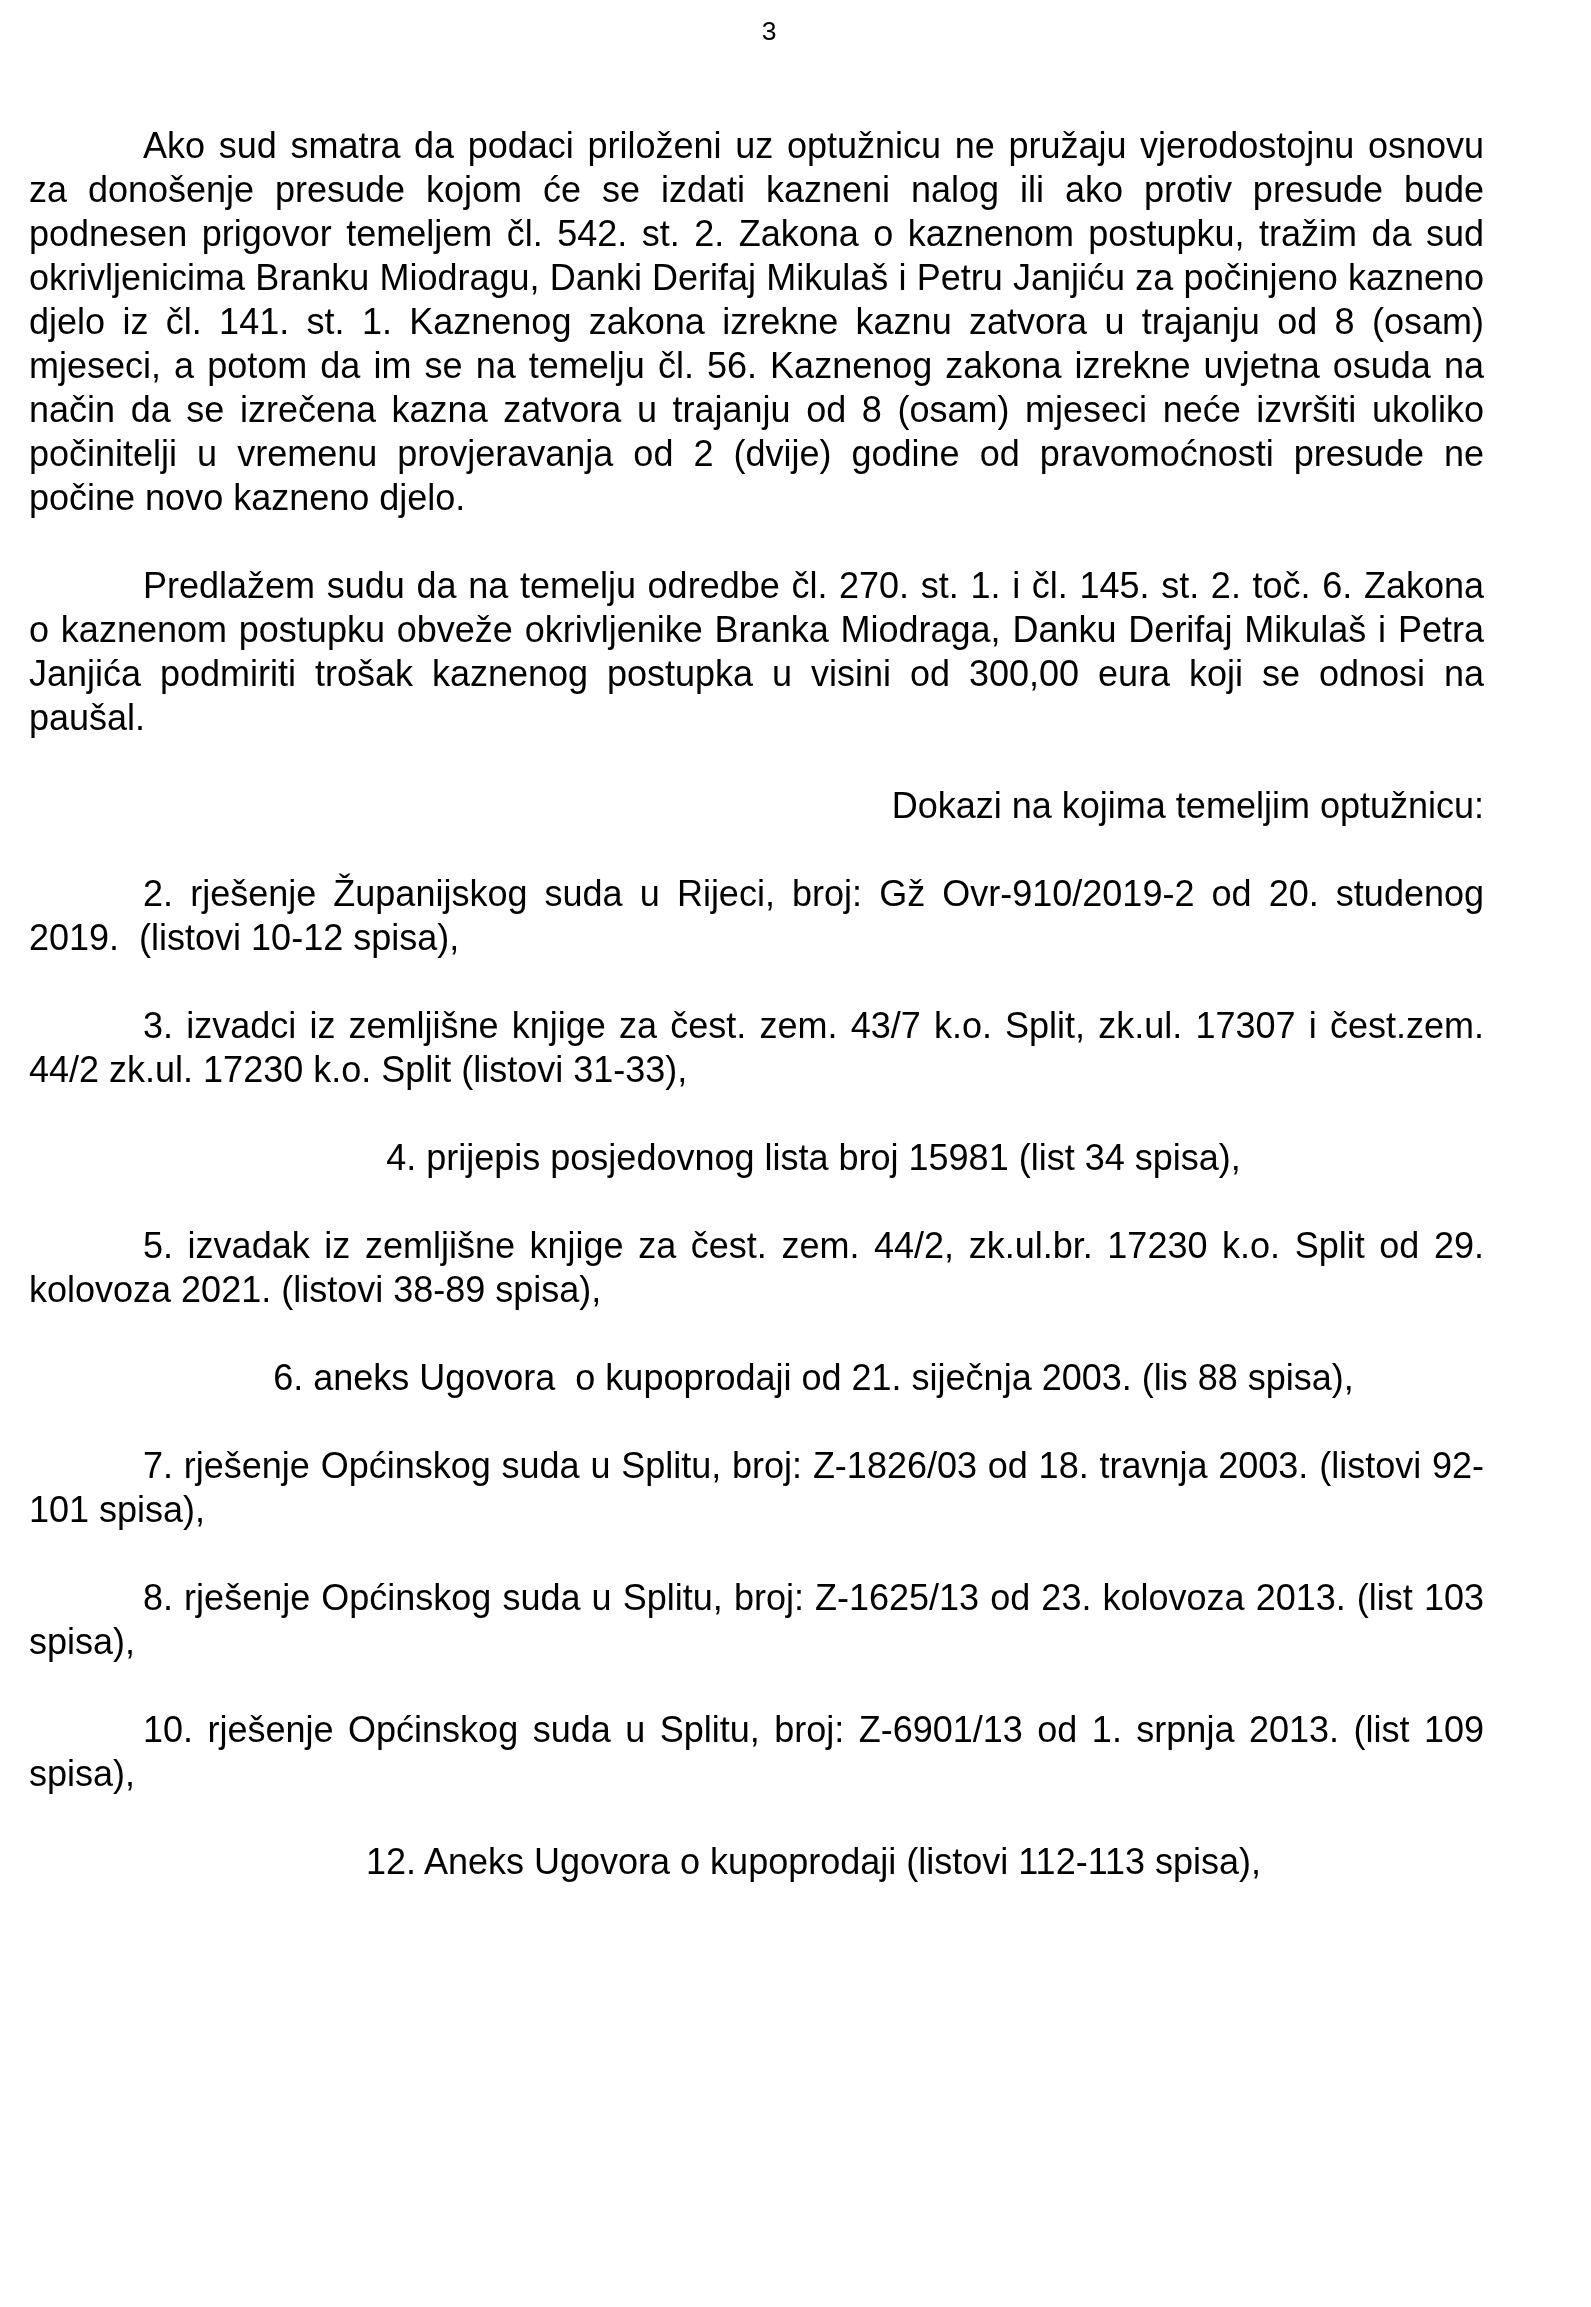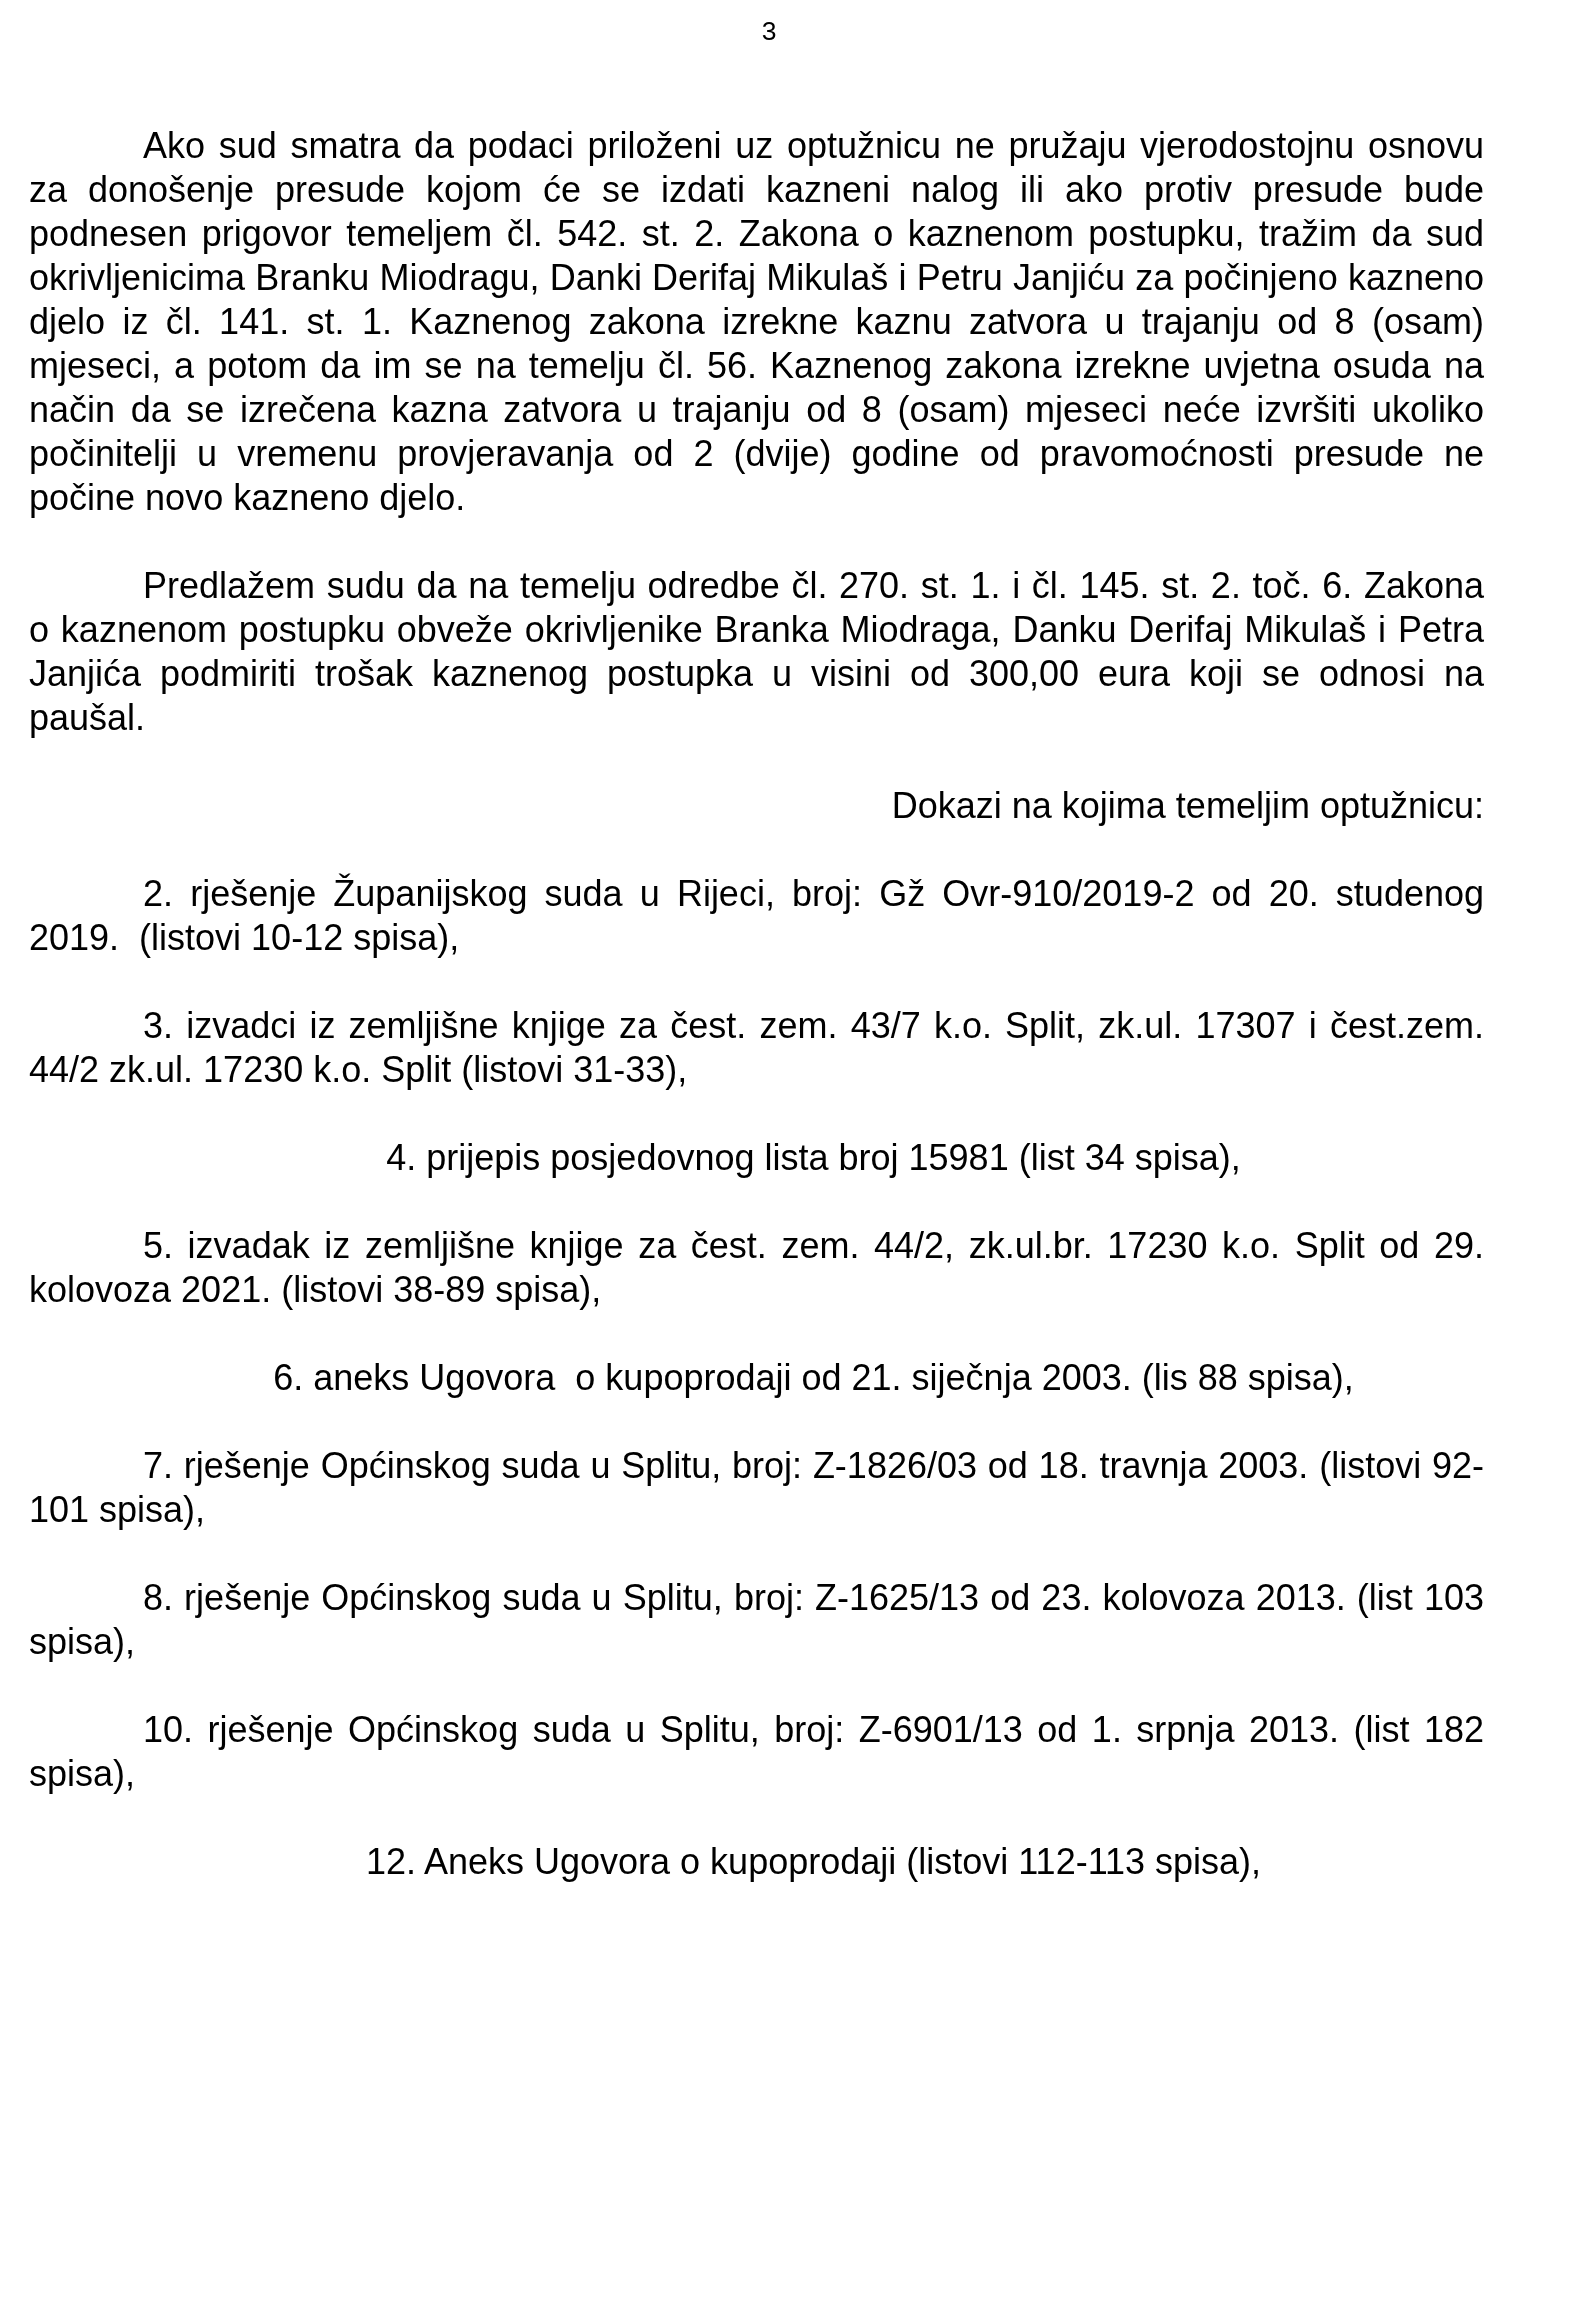--- a/index.html
+++ b/index.html
@@ -66,17 +66,17 @@
   <p class="para single">Dokazi na kojima temeljim optužnicu:</p>
 
   <ul class="list">
     <li class="list-item">2. rješenje Županijskog suda u Rijeci, broj: Gž Ovr-910/2019-2 od 20. studenog 2019.&nbsp; (listovi 10-12 spisa),</li>
     <li class="list-item">3. izvadci iz zemljišne knjige za čest. zem. 43/7 k.o. Split, zk.ul. 17307 i čest.zem. 44/2 zk.ul. 17230 k.o. Split (listovi 31-33),</li>
     <li class="list-item single">4. prijepis posjedovnog lista broj 15981 (list 34 spisa),</li>
     <li class="list-item">5. izvadak iz zemljišne knjige za čest. zem. 44/2, zk.ul.br. 17230 k.o. Split od 29. kolovoza 2021. (listovi 38-89 spisa),</li>
     <li class="list-item single">6. aneks Ugovora&nbsp; o kupoprodaji od 21. siječnja 2003. (lis 88 spisa),</li>
     <li class="list-item">7. rješenje Općinskog suda u Splitu, broj: Z-1826/03 od 18. travnja 2003. (listovi 92-101 spisa),</li>
     <li class="list-item">8. rješenje Općinskog suda u Splitu, broj: Z-1625/13 od 23. kolovoza 2013. (list 103 spisa),</li>
-    <li class="list-item">10. rješenje Općinskog suda u Splitu, broj: Z-6901/13 od 1. srpnja 2013. (list 182 spisa),</li>
+    <li class="list-item">10. rješenje Općinskog suda u Splitu, broj: Z-6901/13 od 1. srpnja 2013. (list 109 spisa),</li>
     <li class="list-item single">12. Aneks Ugovora o kupoprodaji (listovi 112-113 spisa),</li>
   </ul>
 </div>
 
 
 </body></html>

